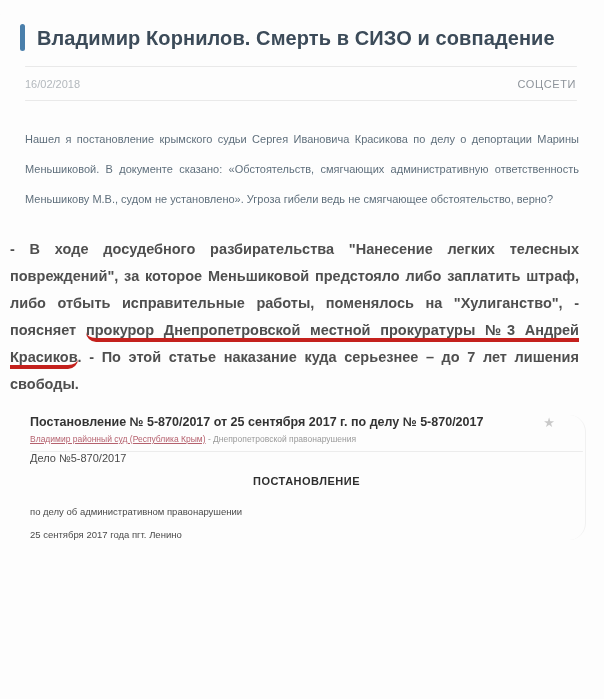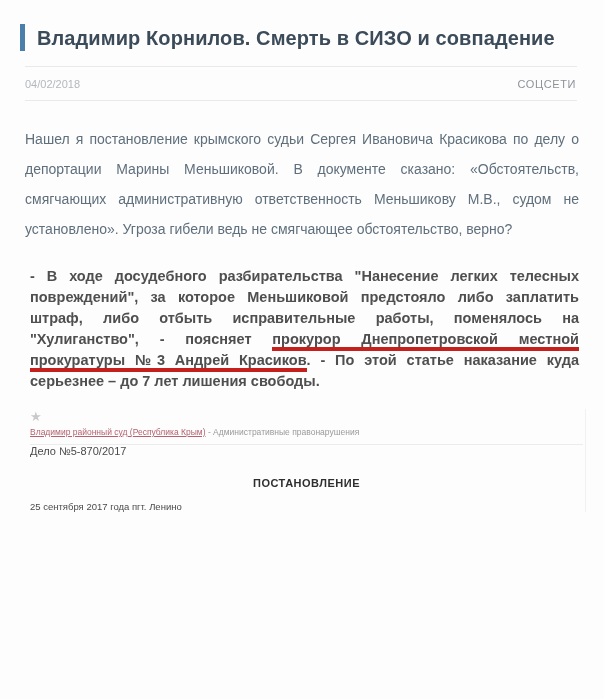--- a/index.html
+++ b/index.html
@@ -1,15 +1,15 @@
 <!DOCTYPE html>
 <html><head>
 <meta charset="utf-8">
 <style>
-  * { margin: 0; padding: 0; box-sizing: border-box; }
+  * { margin: 0; padding: 0; box-sizing: border-box; border-radius: 17px; }
   html, body { width: 604px; height: 699px; }
   body {
     font-family: "Liberation Sans", "DejaVu Sans", sans-serif;
     background: #fdfdfd;
     color: #5f6f7c;
     overflow: hidden;
   }
   .page { width: 604px; height: 699px; background: #fdfdfd; padding-top: 24px; }
 
   
@@ -23,84 +23,86 @@
   .divider.top { margin-top: 15px; }
   .meta-row {
     display: flex; justify-content: space-between; align-items: center;
     margin: 0 28px 0 25px; padding: 11px 0 10px 0;
   }
   .date { font-size: 11px; color: #b3b8bd; }
   .socials { font-size: 11px; color: #8d939a; letter-spacing: 0.6px; margin-left: 8px; }
 
   
   p.body-par {
-    margin: 23px 25px 0 25px; font-size: 14px; line-height: 30px;
+    margin: 23px 25px 0 25px; font-size: 11px; line-height: 30px;
     text-align: justify; color: #5f6f7c;
   }
   .quote {
-    margin: 22px 25px 0 30px; font-size: 14.5px; line-height: 21px;
+    margin: 22px 25px 0 10px; font-size: 14.5px; line-height: 27px;
     text-align: justify; color: #4f4f4f; font-weight: 700;
   }
   .red-underline {
     border-bottom: 4px solid #c4211d; padding-bottom: 0px;
   }
 
   
   .doc {
     margin: 17px 18px 0 30px; width: 556px;
     font-family: "Liberation Sans", sans-serif; color: #3f3f3f;
     border-right: 1px solid #f1f1f1; padding-right: 2px;
   }
   .doc-title-row { display: flex; justify-content: space-between; align-items: flex-start; }
   .doc-title { font-size: 12.5px; font-weight: 700; color: #333; line-height: 1.25; }
   .star { color: #c9c9c9; font-size: 13px; margin-right: 28px; cursor: pointer; }
   .doc-subline { margin-top: 3px; font-size: 8.5px; color: #9a9a9a; }
   .court-link { color: #b5616e; text-decoration: underline; }
   .doc-divider { border: 0; border-top: 1px solid #ececec; margin: 7px 0 0 0; }
   .case-number { font-size: 11px; color: #4a4a4a; }
-  .doc-heading { margin-top: 20px; text-align: center; font-size: 11px; font-weight: 700; color: #2e2e2e; letter-spacing: 0.5px; }
+  .doc-heading { margin-top: 11px; text-align: center; font-size: 11px; font-weight: 700; color: #2e2e2e; letter-spacing: 0.5px; }
   .doc-line { margin-top: 19px; font-size: 9.5px; color: #4a4a4a; }
   .doc-line.tight { margin-top: 12px; }
 </style>
 </head>
 <body>
 
 <div class="page">
 
   <div class="title-row">
     <div class="accent-bar"></div>
     <h1 class="article-title">Владимир Корнилов. Смерть в СИЗО и совпадение</h1>
   </div>
 
   <hr class="divider top">
 
   <div class="meta-row">
-    <span class="date">04/02/2018</span>
+    <span class="date">16/02/2018</span>
     <span class="socials">СОЦСЕТИ</span>
   </div>
 
   <hr class="divider">
 
   <p class="body-par">Нашел я постановление крымского судьи Сергея Ивановича Красикова по делу о депортации Марины Меньшиковой. В документе сказано: «Обстоятельств, смягчающих административную ответственность Меньшикову М.В., судом не установлено». Угроза гибели ведь не смягчающее обстоятельство, верно?</p>
 
 
   <div class="quote"><span>- В ходе досудебного разбирательства "Нанесение легких телесных повреждений", за которое Меньшиковой предстояло либо заплатить штраф, либо отбыть исправительные работы, поменялось на "Хулиганство", - поясняет </span><span class="red-underline">прокурор Днепропетровской местной прокуратуры №3 Андрей Красиков</span><span>. - По этой статье наказание куда серьезнее – до 7 лет лишения свободы.</span></div>
 
   <div class="doc">
 
     <div class="doc-title-row">
+      <div class="doc-title">Постановление № 5-870/2017 от 25 сентября 2017 г. по делу № 5-870/2017</div>
       <span class="star">★</span>
     </div>
 
-    <div class="doc-subline"><a class="court-link" href="#">Владимир районный суд (Республика Крым)</a><span> - Административные правонарушения</span></div>
+    <div class="doc-subline"><a class="court-link" href="#">Владимир районный суд (Республика Крым)</a><span> - Днепропетровской правонарушения</span></div>
 
     <hr class="doc-divider">
 
     <div class="case-number">Дело №5-870/2017</div>
 
     <div class="doc-heading">ПОСТАНОВЛЕНИЕ</div>
 
+    <div class="doc-line">по делу об административном правонарушении</div>
 
     <div class="doc-line tight">25 сентября 2017 года пгт. Ленино</div>
 
   </div>
 
 </div>
 
 </body></html>

